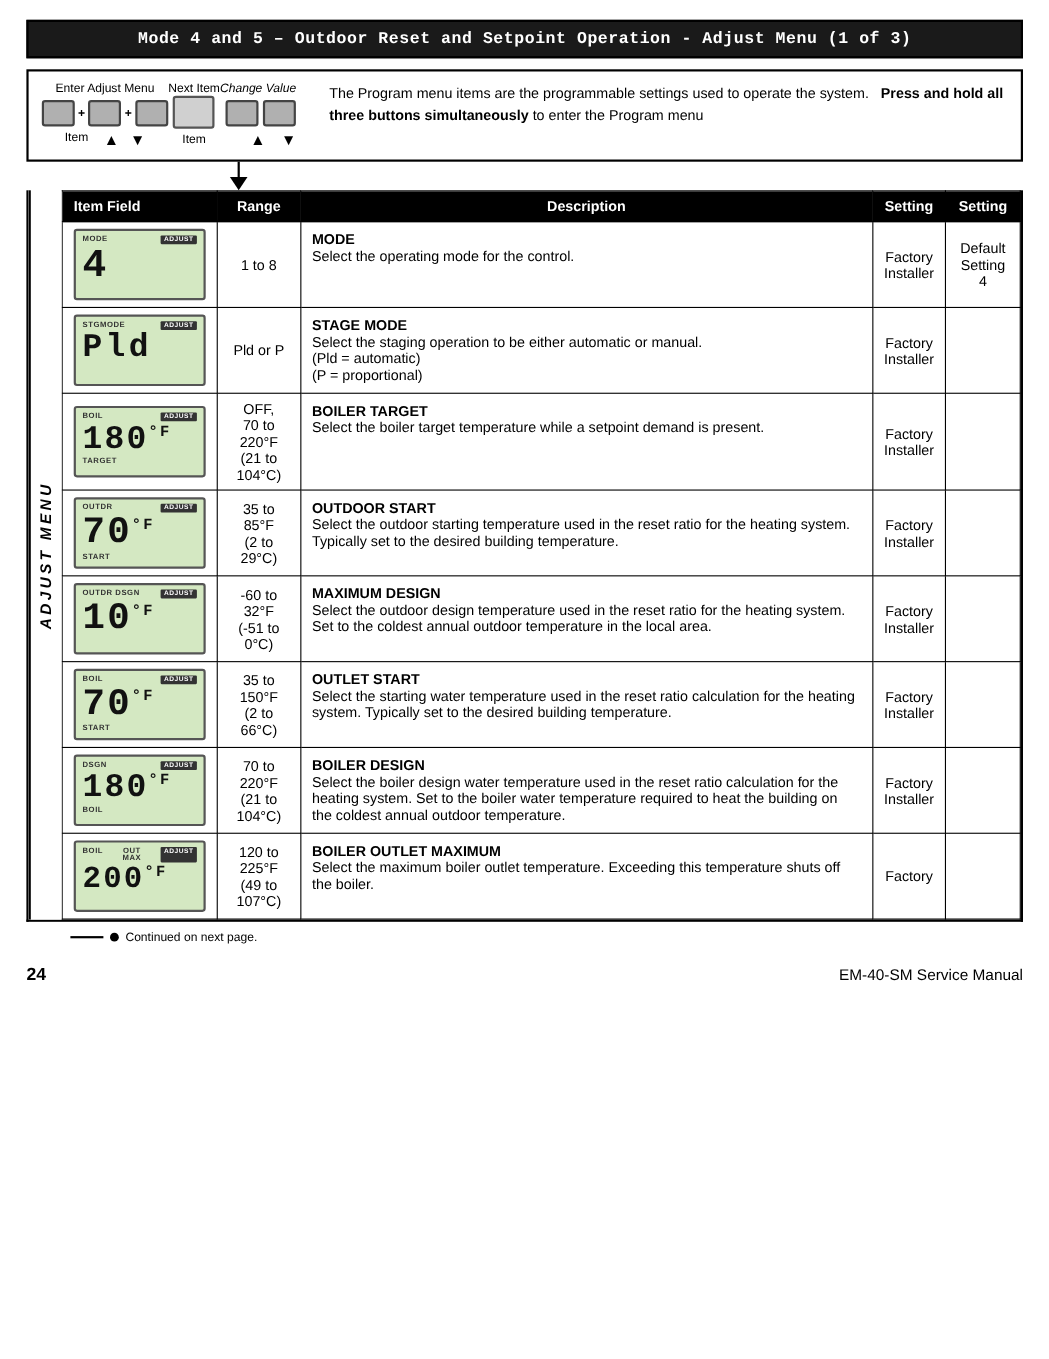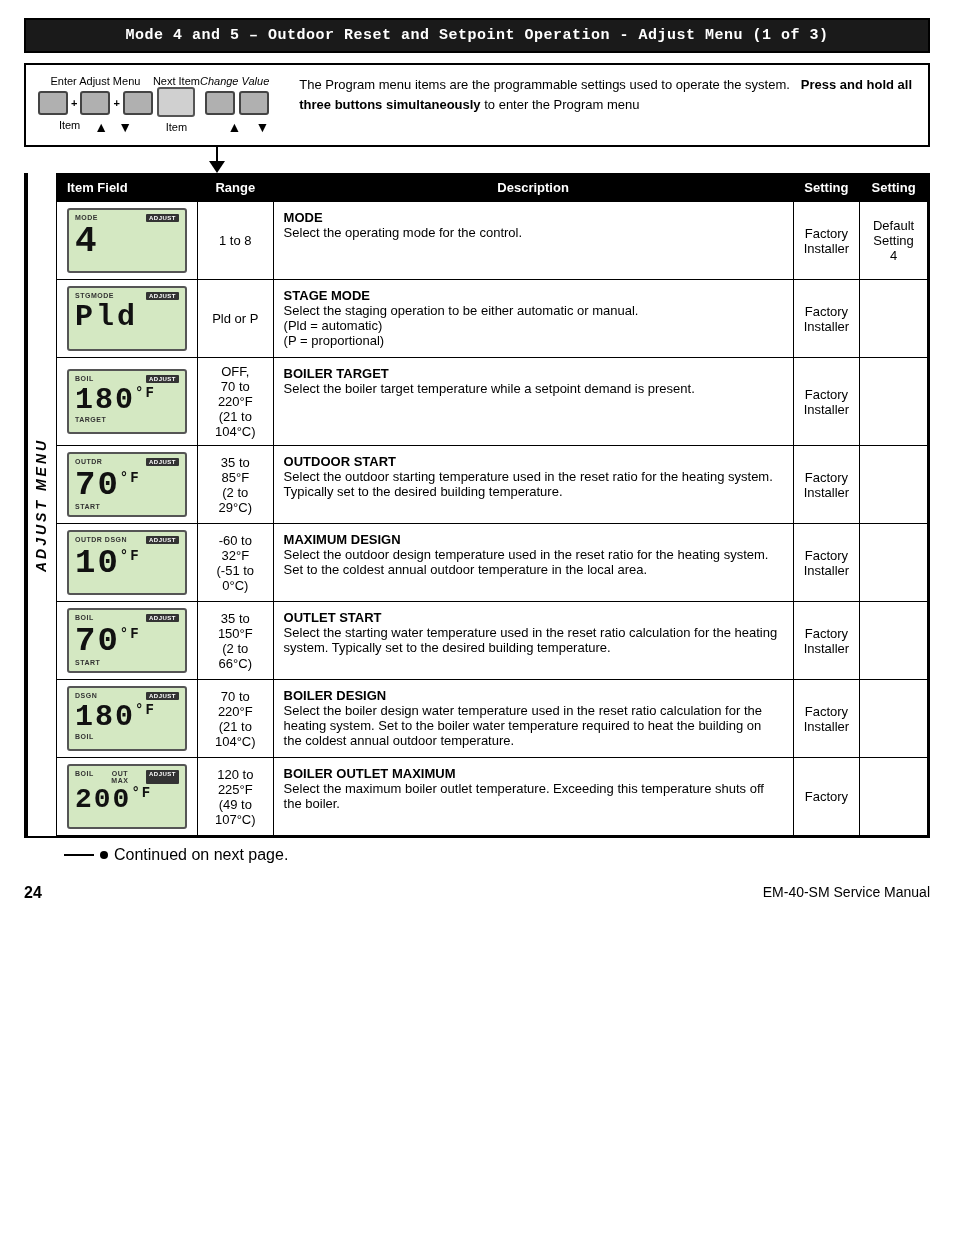--- a/index.html
+++ b/index.html
@@ -213,21 +213,21 @@
     .footer-area {
       display: flex;
       flex-direction: column;
       margin-top: 8px;
     }
 
     .continued-line {
       display: flex;
       align-items: center;
       gap: 6px;
-      font-size: 16px;
+      font-size: 11px;
       margin-left: 40px;
     }
 
     .page-footer {
       display: flex;
       justify-content: space-between;
       margin-top: 20px;
       font-size: 14px;
     }
 

